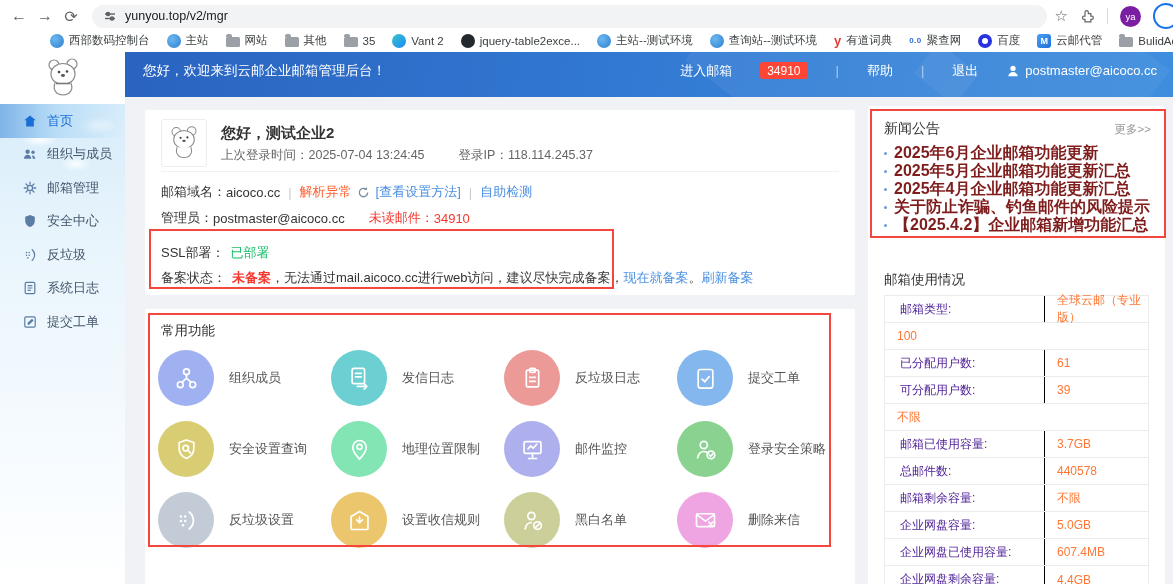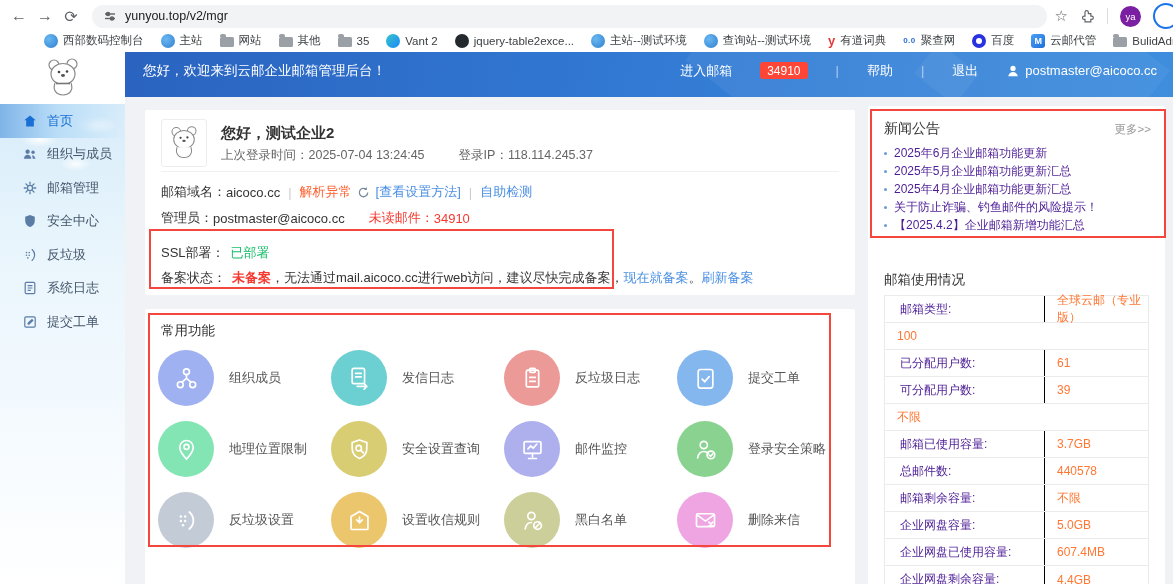--- a/index.html
+++ b/index.html
@@ -14,21 +14,21 @@
   .url-bar { flex:1; max-width:958px; height:23px; background:#f1f3f4; border-radius:12px;
              display:flex; align-items:center; gap:9px; padding:0 12px; margin:0 8px; }
   .url-text { font-size:12.5px; color:#202124; }
   .tb-right { display:flex; align-items:center; gap:12px; margin-left:auto; padding-right:0; }
   .star { color:#5f6368; font-size:15px; }
   .sep-v { width:1px; height:16px; background:#dadce0; }
   .avatar { width:21px; height:21px; border-radius:50%; background:#7b1fa2; color:#fff;
             font-size:9.5px; display:flex; align-items:center; justify-content:center; }
   .profile-ring { width:26px; height:26px; border-radius:50%; border:2.5px solid #1a73e8;
                   background:#fff; margin-right:-14px; }
-  .bookmarks-bar { height:23px; display:flex; align-items:center; gap:17px; padding:0 10px; }
+  .bookmarks-bar { height:23px; display:flex; align-items:center; gap:17px; padding:0 16px; }
   .bm { display:flex; align-items:center; gap:5px; font-size:11.5px; color:#3c4043; white-space:nowrap; }
   .bi { width:14px; height:14px; border-radius:50%; flex:none; display:flex; align-items:center; justify-content:center; }
   .bi-site   { background:radial-gradient(circle at 35% 35%,#6ab8f0,#2f7fd1); }
   .bi-folder { width:14px; height:10px; border-radius:1.5px; background:#9aa0a6; position:relative; margin-top:2px; }
   .bi-folder::before { content:""; position:absolute; top:-3px; left:0; width:6px; height:3px;
                        background:#9aa0a6; border-radius:2px 2px 0 0; }
   .bi-vant   { background:linear-gradient(135deg,#3ac5c9,#1989fa); }
   .bi-github { background:#24292e; }
   .bi-baidu  { background:#2932e1; position:relative; }
   .bi-baidu::before { content:""; position:absolute; left:4px; top:4px; width:6px; height:6px;
@@ -105,22 +105,22 @@
               display:flex; align-items:center; justify-content:center; }
   .f-circle svg { width:27px; height:27px; }
   .f-label { font-size:13px; color:#555; }
 
   
   .n-head { position:absolute; left:16px; right:14px; top:14px; display:flex;
             justify-content:space-between; align-items:center; }
   .n-title { font-size:14px; color:#333; }
   .n-more { font-size:11.5px; color:#999; cursor:pointer; }
   .n-list { position:absolute; left:16px; right:10px; top:38px; }
-  .n-item { display:flex; align-items:center; gap:7px; height:18px; font-size:12px; color:#4c1d95;
-            white-space:nowrap; overflow:hidden; cursor:pointer; }
+  .n-item { display:flex; align-items:center; gap:7px; height:18px; font-size:16px; color:#7f1d1d;
+            white-space:nowrap; overflow:hidden; cursor:pointer;font-weight:bold; }
   .n-item::before { content:""; width:3px; height:3px; border-radius:50%; background:#6b9bd2; flex:none; }
 
   
   .u-title { position:absolute; left:16px; top:16px; font-size:13.5px; color:#333; }
   .u-table { position:absolute; left:16px; right:16px; top:40px; border:1px solid #ebebeb; }
   .u-row { display:flex; height:27px; border-bottom:1px solid #ebebeb; align-items:center; }
   .u-row:last-child { border-bottom:none; }
   .u-label { width:160px; padding-left:15px; font-size:12px; color:#4c1d95; border-right:1px solid #000000;
              height:100%; display:flex; align-items:center; }
   .u-value { flex:1; padding-left:12px; font-size:12px; color:#ff7733; }
@@ -419,38 +419,38 @@
         <span class="f-circle" style="background: rgb(132, 183, 238);">
           <svg viewBox="0 0 24 24" fill="none" stroke="#fff" stroke-width="1.5" stroke-linecap="round">
               <rect x="5.5" y="4" width="13" height="16.5" rx="2"></rect>
               <path d="M9 12.5l2.3 2.3 4-4.5"></path>
             </svg>
         </span>
           <span class="f-label">提交工单</span>
       </div>
 
       <div class="f-cell">
-        <span class="f-circle" style="background: rgb(131, 228, 180);">
-          <svg viewBox="0 0 24 24" fill="none" stroke="#fff" stroke-width="1.5" stroke-linecap="round">
-              <path d="M12 20.5s-6-6.2-6-10.5a6 6 0 1 1 12 0c0 4.3-6 10.5-6 10.5z"></path>
-              <circle cx="12" cy="9.7" r="2.2"></circle>
-            </svg>
-        </span>
-          <span class="f-label">地理位置限制</span>
-      </div>
-
-      <div class="f-cell">
         <span class="f-circle" style="background: rgb(217, 205, 116);">
           <svg viewBox="0 0 24 24" fill="none" stroke="#fff" stroke-width="1.5" stroke-linecap="round">
               <path d="M12 3.5l6.5 2.3v5.4c0 4.2-3 7.4-6.5 8.8-3.5-1.4-6.5-4.6-6.5-8.8V5.8z"></path>
               <circle cx="11.3" cy="10.8" r="2.4"></circle>
               <path d="M13 12.6l2.4 2.4"></path>
             </svg>
         </span>
           <span class="f-label">安全设置查询</span>
+      </div>
+
+      <div class="f-cell">
+        <span class="f-circle" style="background: rgb(131, 228, 180);">
+          <svg viewBox="0 0 24 24" fill="none" stroke="#fff" stroke-width="1.5" stroke-linecap="round">
+              <path d="M12 20.5s-6-6.2-6-10.5a6 6 0 1 1 12 0c0 4.3-6 10.5-6 10.5z"></path>
+              <circle cx="12" cy="9.7" r="2.2"></circle>
+            </svg>
+        </span>
+          <span class="f-label">地理位置限制</span>
       </div>
 
       <div class="f-cell">
         <span class="f-circle" style="background: rgb(174, 176, 238);">
           <svg viewBox="0 0 24 24" fill="none" stroke="#fff" stroke-width="1.5" stroke-linecap="round">
               <rect x="4.5" y="5" width="15" height="10.5" rx="1.2"></rect>
               <path d="M12 15.5v3M8.5 20h7"></path>
               <path d="M8 11.5l2.4-2.6 2.2 1.8 3.2-3.4"></path>
             </svg>
         </span>

